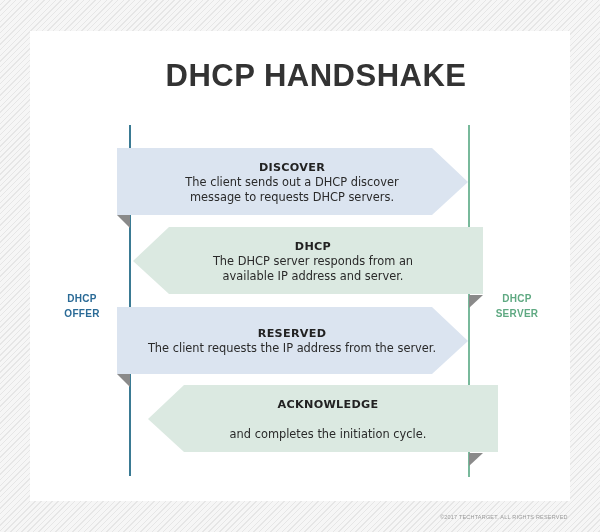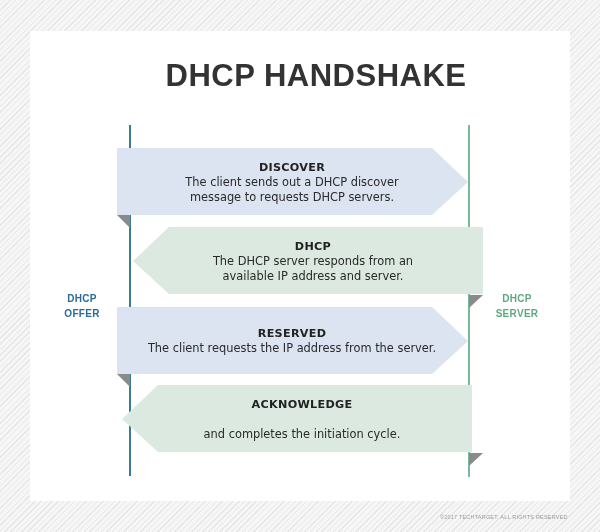--- a/index.html
+++ b/index.html
@@ -101,21 +101,21 @@
     </svg>
   <div class="text" style="left:10px; top:19px; width:330px;">
     <span class="head">RESERVED</span>
     <span>The client requests the IP address from the server.</span>
   </div>
 </div>
 <svg class="fold" style="left:117px; top:374px;" width="13" height="13">
     <polygon points="0,0 13,0 13,13" fill="#8a8a8a"></polygon>
   </svg>
 
-<div class="arrow" style="left:122px; top:385px; width:350px; height:68px;">
+<div class="arrow" style="left:148px; top:385px; width:350px; height:68px;">
   <svg width="350" height="68">
       <polygon points="0,34 36,0 350,0 350,67 36,67" fill="#dbe9e1"></polygon>
     </svg>
   <div class="text" style="left:40px; top:12px; width:280px;">
     <span class="head">ACKNOWLEDGE</span>
     <br>
     <span>and completes the initiation cycle.</span>
   </div>
 </div>
 <svg class="fold" style="left:469px; top:453px;" width="14" height="13">

